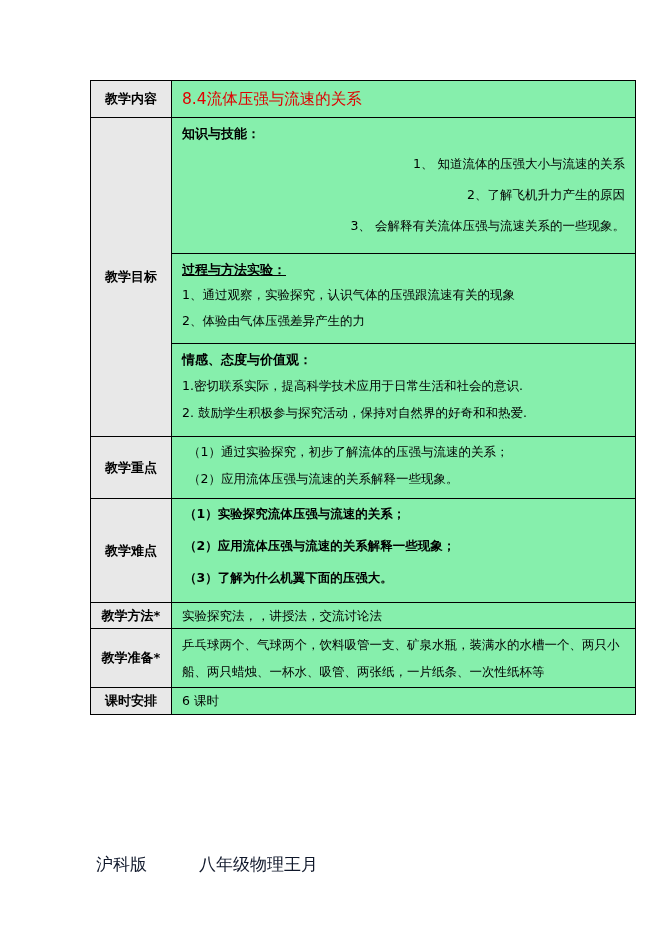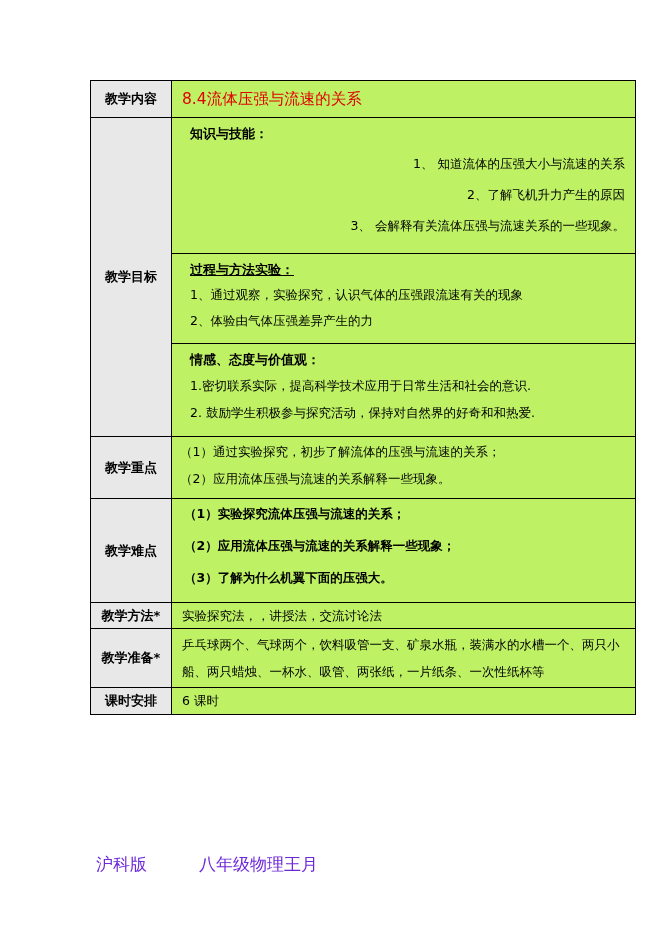--- a/index.html
+++ b/index.html
@@ -17,54 +17,54 @@
     width:546px;
     border-collapse:collapse;
     table-layout:fixed;
   }
   .lesson-table td{
     border:1px solid #000000;
     padding:0;
     font-size:12.5px;
     line-height:16px;
     vertical-align:middle;
-    background:#bef264;
+    background:#86efac;
     overflow:hidden;
   }
   td.label-cell{
     width:80px;
     background:#e8e8e8;
     text-align:center;
     font-weight:bold;
     font-size:13px;
   }
   td.content-cell{padding:2px 10px;}
   .title-text{
     color:#e00000;
     font-size:15.5px;
   }
-  td.goal-cell{vertical-align:top;padding:6px 10px 4px 18px;}
+  td.goal-cell{vertical-align:top;padding:6px 10px 4px 10px;}
   .sec-heading{font-weight:bold;font-size:13px;}
   .sec1 .sec-heading{margin:2px 0 14px 0;}
   .sec1 .sec-item{margin:0 0 15px 0;text-align:right;}
   .sec2 .sec-heading{margin:2px 0 9px 0;text-decoration:underline;}
   .sec2 .sec-item{margin:0 0 10px 0;}
   .sec3 .sec-heading{margin:2px 0 10px 0;}
   .sec3 .sec-item{margin:0 0 11px 0;}
-  td.points-cell{vertical-align:top;padding:7px 10px 0 8px;}
+  td.points-cell{vertical-align:top;padding:7px 10px 0 16px;}
   .points-item{margin:0 0 11px 0;}
   td.diff-cell{vertical-align:top;padding:7px 10px 0 12px;}
   .diff-item{margin:0 0 16px 0;font-weight:bold;}
   .prep-text{line-height:27px;}
   .page-footer{
     position:absolute;
     left:96px;top:853px;
     font-family:"DejaVu Serif","Liberation Serif",serif;
     font-size:17px;
-    color:#6d28d9;
+    color:#0f172a;
     white-space:nowrap;
   }
   .footer-right{margin-left:52px;}
 </style>
 </head>
 <body>
 
 <table class="lesson-table">
 
   <tbody>

